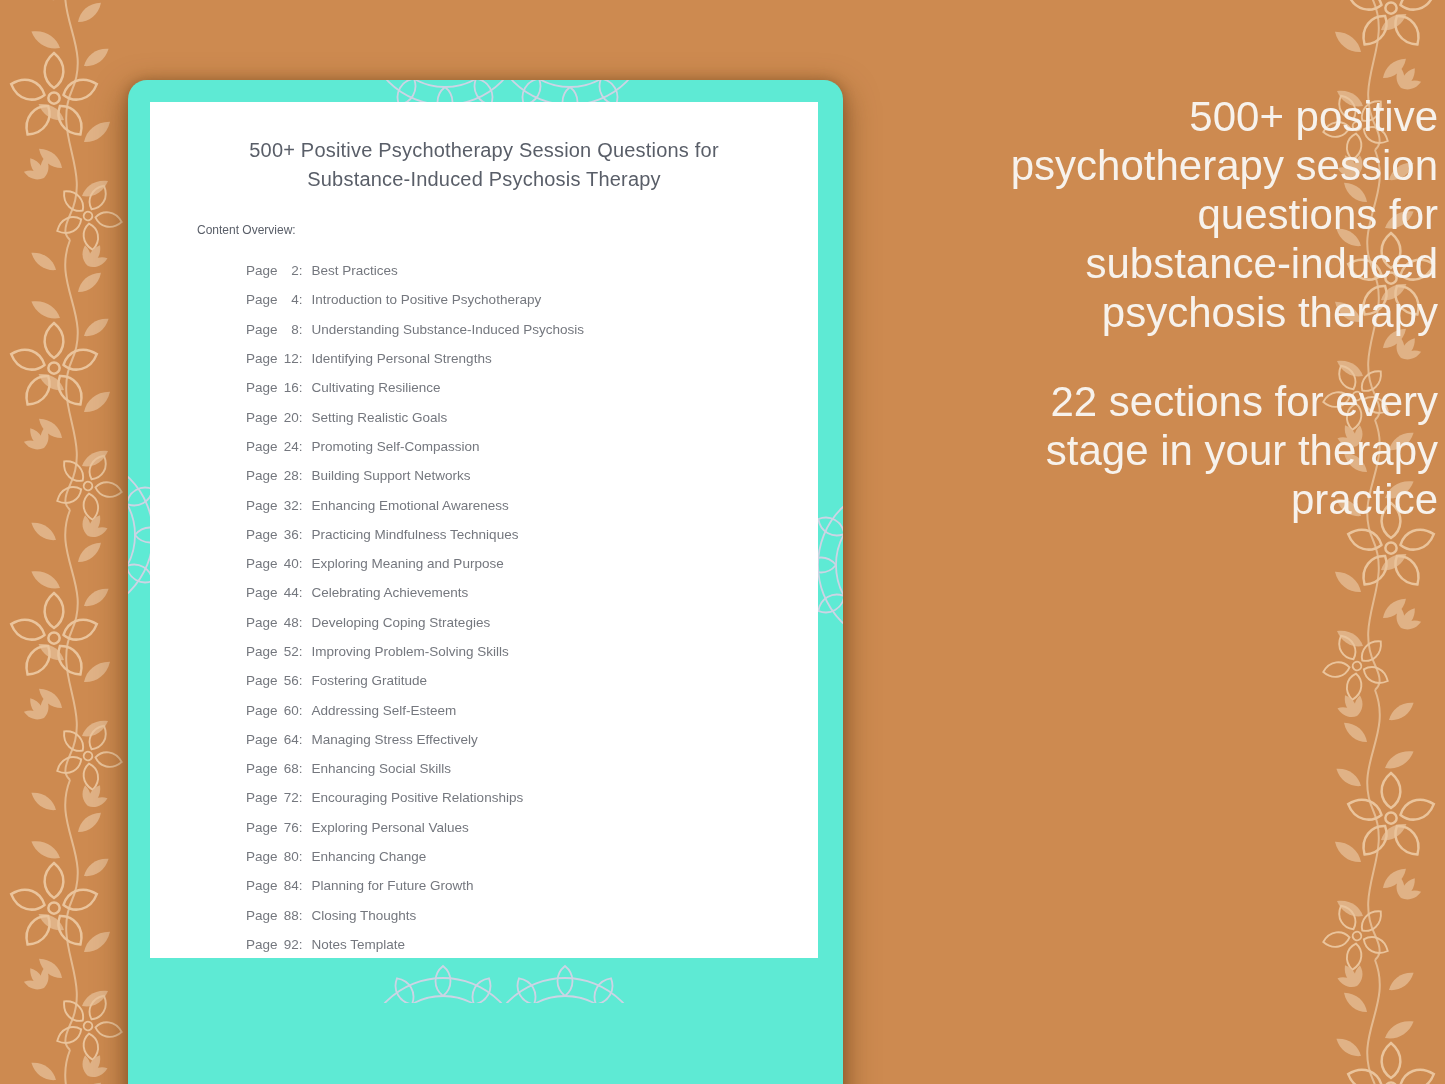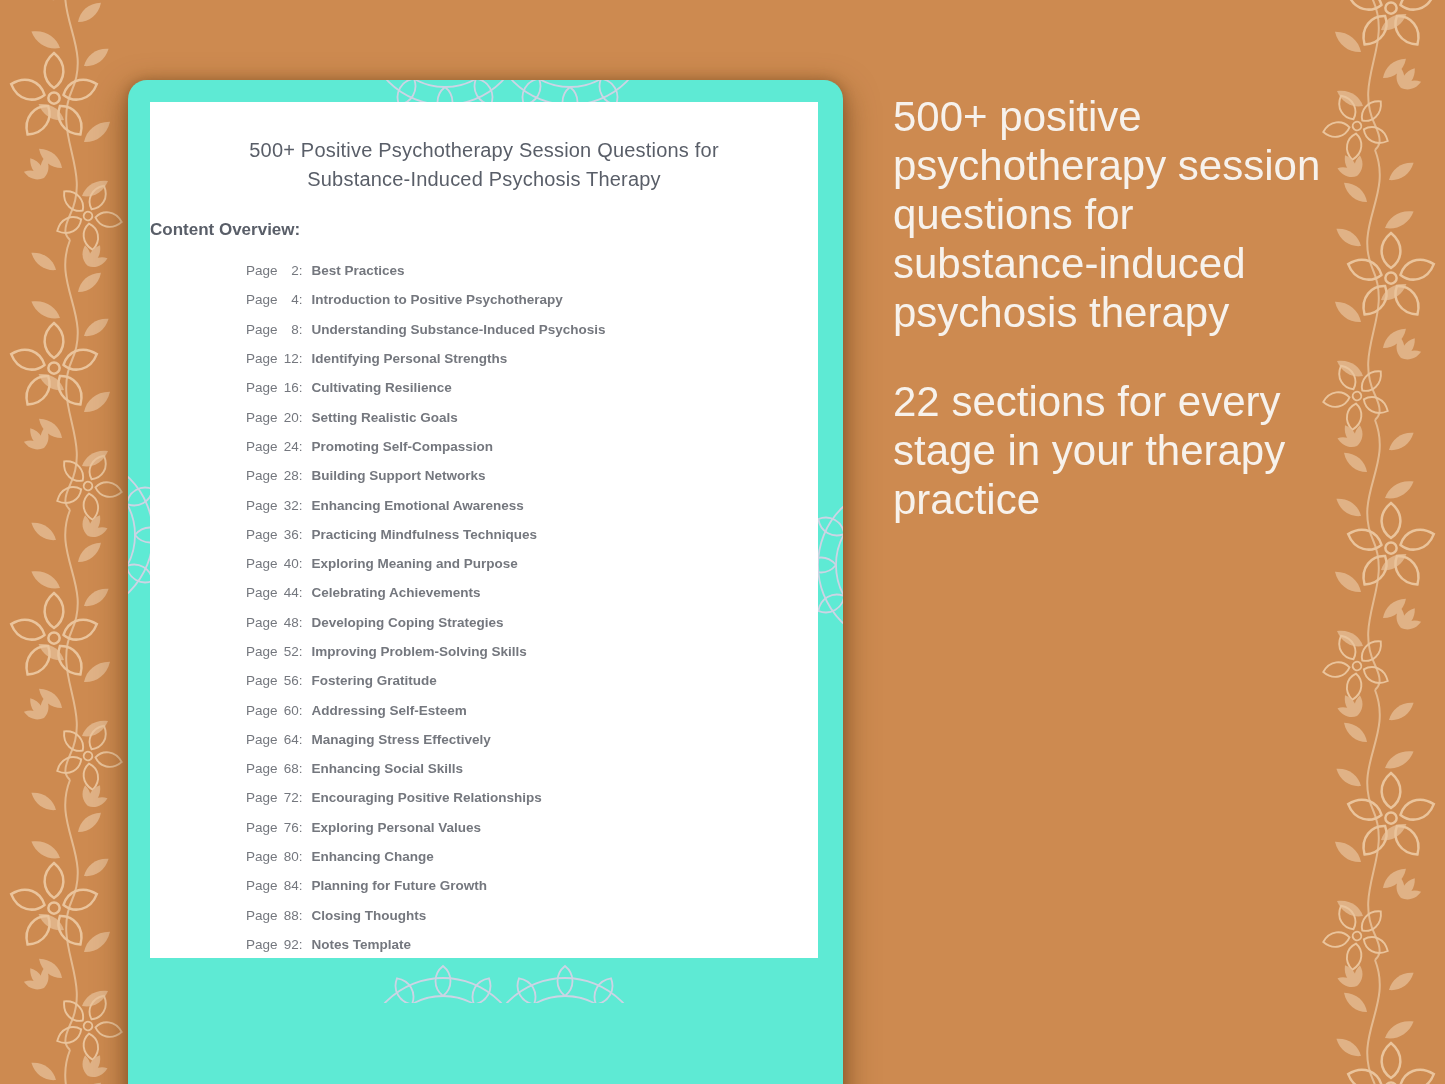--- a/index.html
+++ b/index.html
@@ -21,33 +21,33 @@
   .mandala-layer{position:absolute;left:0;top:0;width:715px;height:923px;z-index:0;}
   .content{
     position:absolute;left:22px;top:22px;width:668px;height:856px;
     background:#ffffff;z-index:1;
   }
   .doc-title{
     margin-top:34px;text-align:center;white-space:pre;
     font-size:20px;line-height:29px;font-weight:500;color:#595e68;letter-spacing:.2px;
   }
   .overview{
-    margin-top:24px;
-    font-size:17px;line-height:24px;color:#595e68;font-weight:700;
+    margin-top:24px;margin-left:47px;
+    font-size:12px;line-height:24px;color:#595e68;font-weight:400;
   }
   .toc{margin-top:14px;margin-left:96px;}
   .toc-row{height:29.3px;display:flex;align-items:center;font-size:13.5px;color:#74777e;}
   .toc-word{display:inline-block;}
   .toc-num{display:inline-block;min-width:25px;text-align:right;white-space:pre;}
-  .toc-title{display:inline-block;margin-left:9px;font-weight:bold;}
+  .toc-title{display:inline-block;margin-left:9px;}
   
   .right-panel{position:absolute;left:893px;top:92px;width:545px;}
   .block{
     white-space:pre;color:#f7f2ec;font-size:42px;line-height:49px;
-    font-weight:400;margin:0 0 40px 0;letter-spacing:0px;
+    font-weight:400;margin:0 0 40px 0;letter-spacing:0px;text-align:right;
   }
 </style>
 </head>
 <body>
 
 <div class="canvas">
 
   <svg width="0" height="0" style="position:absolute" aria-hidden="true">
     <defs>
       <path id="leaf" d="M0 0 C7 -8 8 -20 0 -30 C-8 -20 -7 -8 0 0 Z"></path>

